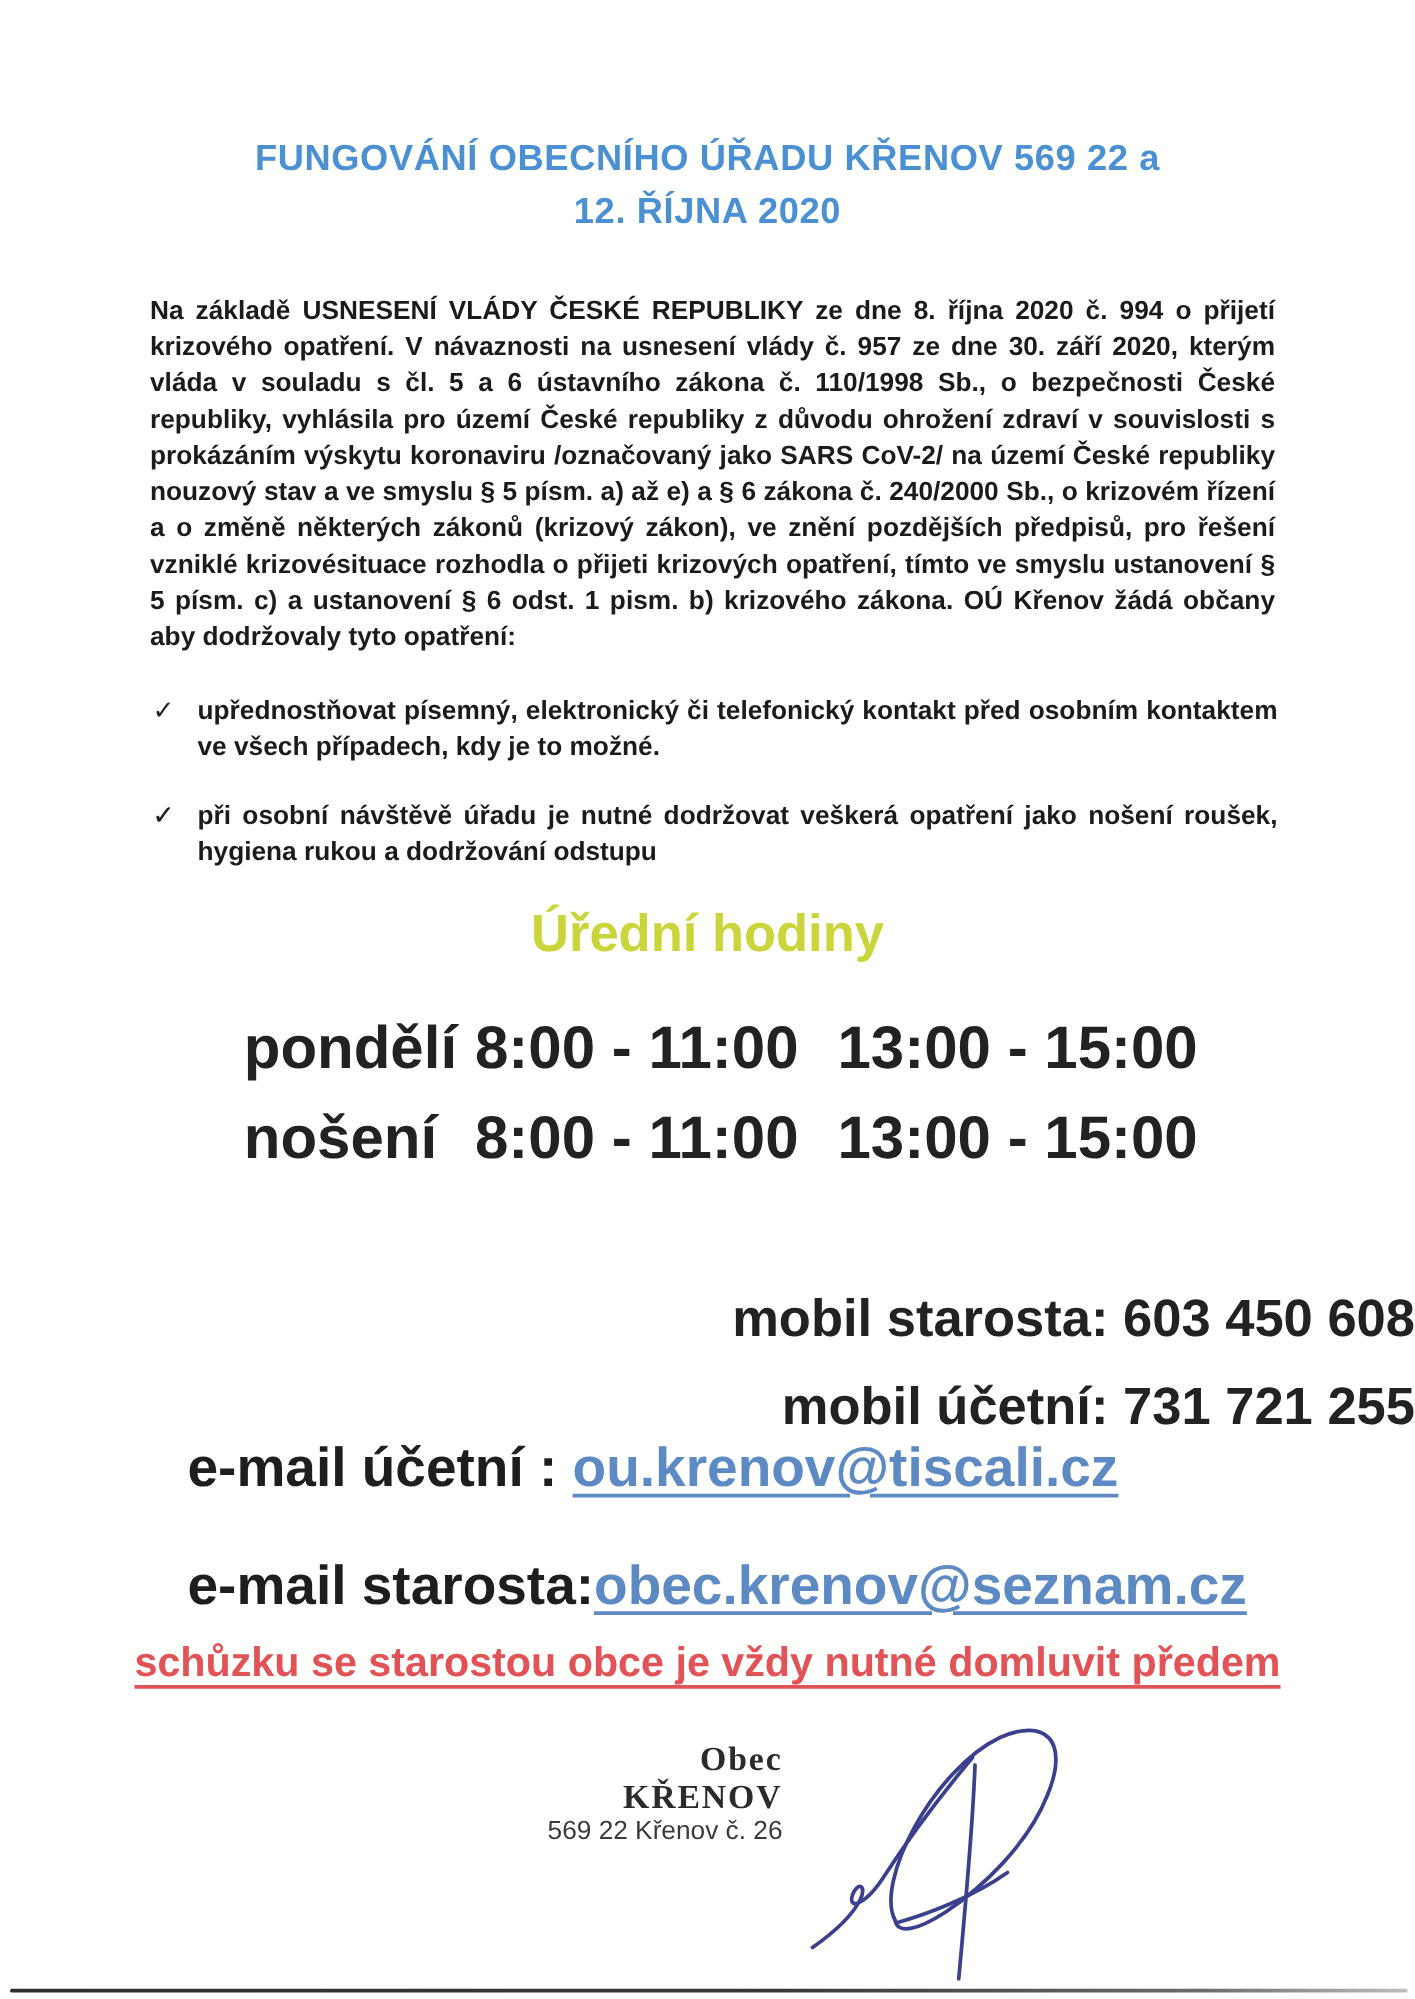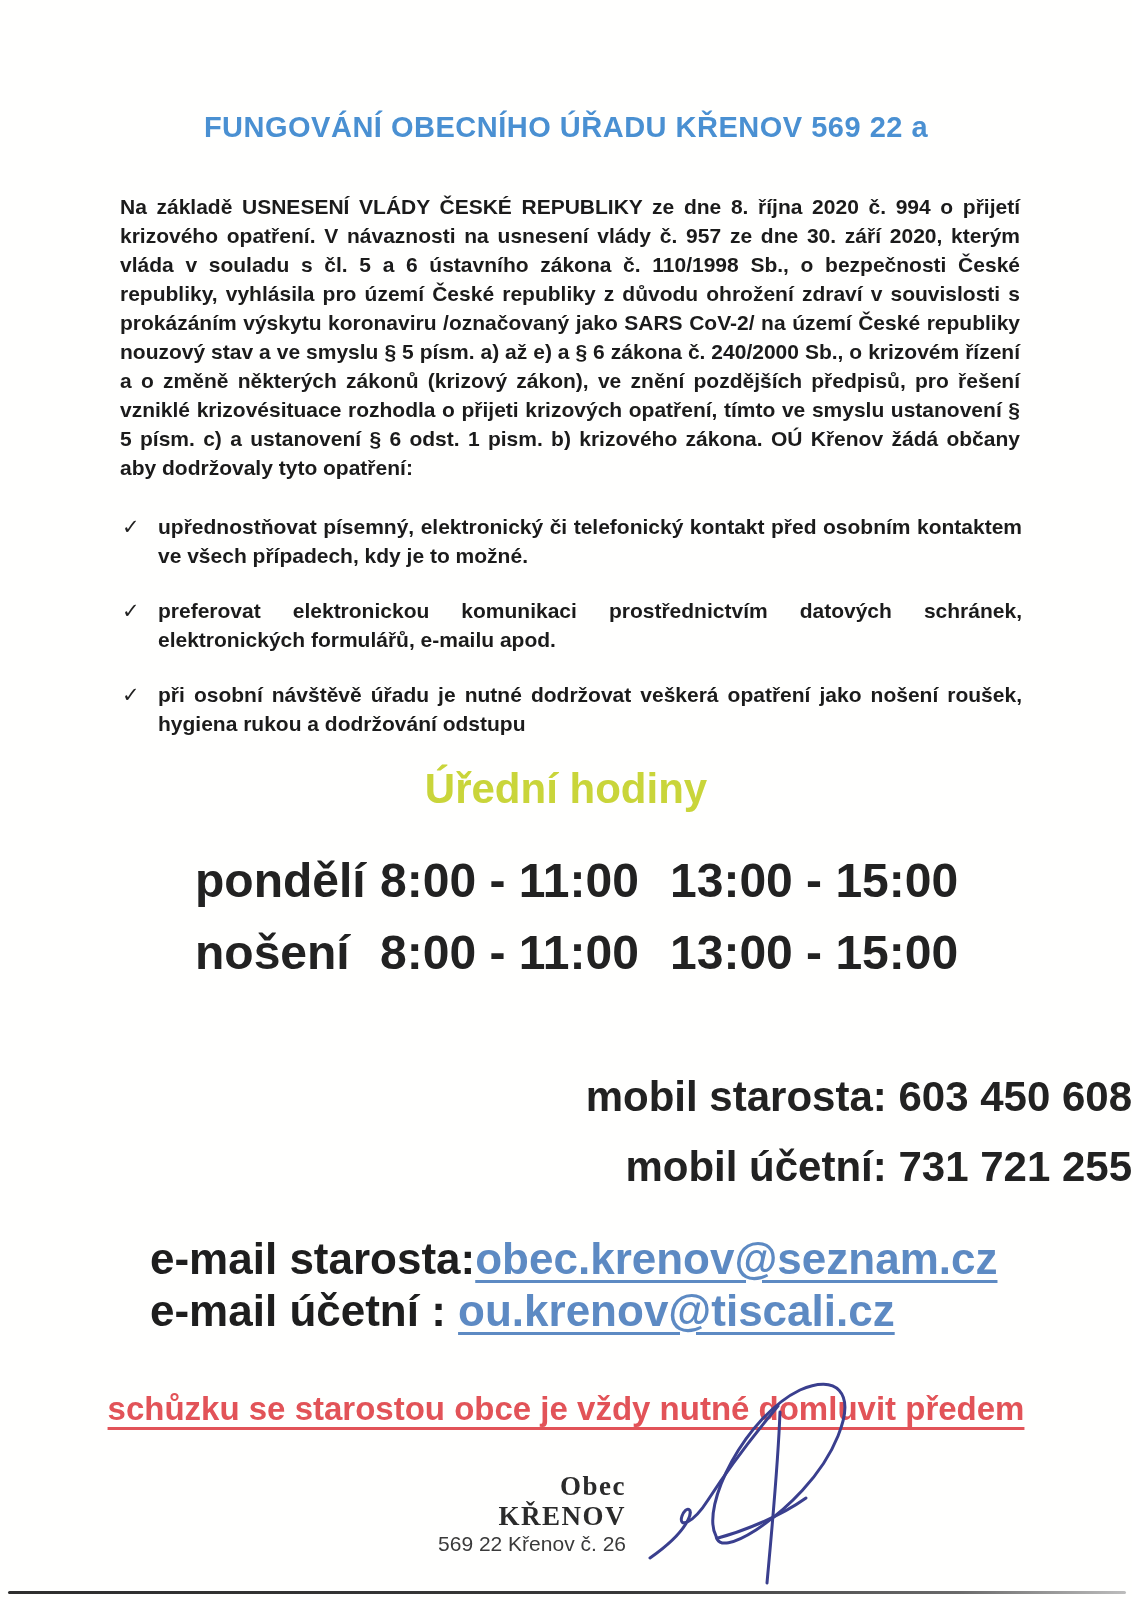--- a/index.html
+++ b/index.html
@@ -99,21 +99,21 @@
   .email-line.accountant{margin-top:2px;}
   .email-link{
     color:var(--link-blue);
     text-decoration:underline;
     text-decoration-thickness:3px;
     text-underline-offset:6px;
     cursor:pointer;
   }
   
   .notice{
-    margin-top:53px;
+    margin-top:16px;
     text-align:center;
     color:var(--notice-red);
     font-size:33px;
     line-height:40px;
     text-decoration:underline;
     text-decoration-thickness:3px;
     text-underline-offset:7px;
   }
   
   .stamp{
@@ -156,32 +156,32 @@
     border-radius:2px;
   }
 </style>
 </head>
 <body>
 
 <div class="page">
 
   <div class="title">
     <div>FUNGOVÁNÍ OBECNÍHO ÚŘADU KŘENOV 569 22 a</div>
+    <div>12. ŘÍJNA 2020</div>
   </div>
 
   <p class="intro">Na základě USNESENÍ VLÁDY ČESKÉ REPUBLIKY ze dne 8. října 2020 č. 994 o přijetí krizového opatření. V návaznosti na usnesení vlády č. 957 ze dne 30. září 2020, kterým vláda v souladu s čl. 5 a 6 ústavního zákona č. 110/1998 Sb., o bezpečnosti České republiky, vyhlásila pro území České republiky z důvodu ohrožení zdraví v souvislosti s prokázáním výskytu koronaviru /označovaný jako SARS CoV-2/ na území České republiky nouzový stav a ve smyslu § 5 písm. a) až e) a § 6 zákona č. 240/2000 Sb., o krizovém řízení a o změně některých zákonů (krizový zákon), ve znění pozdějších předpisů, pro řešení vzniklé krizovésituace rozhodla o přijeti krizových opatření, tímto ve smyslu ustanovení § 5 písm. c) a ustanovení § 6 odst. 1 pism. b) krizového zákona. OÚ Křenov žádá občany aby dodržovaly tyto opatření:</p>
 
   <ul class="measures">
     <li>
       <span class="check">✓</span>
       <span>upřednostňovat písemný, elektronický či telefonický kontakt před osobním kontaktem ve všech případech, kdy je to možné.</span>
     </li>
     <li>
       <span class="check">✓</span>
-      <span>preferovat elektronickou komunikaci prostřednictvím datových schránek, elektronických formulářů, e-mailu apod.</span>
     </li>
     <li>
       <span class="check">✓</span>
       <span>při osobní návštěvě úřadu je nutné dodržovat veškerá opatření jako nošení roušek, hygiena rukou a dodržování odstupu</span>
     </li>
   </ul>
 
   <div class="hours-heading">Úřední hodiny</div>
 
   <div class="hours-row first">
@@ -191,25 +191,25 @@
   </div>
   <div class="hours-row second">
     <span>nošení</span>
     <span>8:00 - 11:00</span>
     <span>13:00 - 15:00</span>
   </div>
 
   <div class="mobile-line mayor">mobil starosta: 603 450 608</div>
   <div class="mobile-line accountant">mobil účetní: 731 721 255</div>
 
+  <div class="email-line accountant">
+    <span>e-mail účetní : </span><a class="email-link">ou.krenov@tiscali.cz</a>
+  </div>
   <div class="email-line mayor">
     <span>e-mail starosta:</span><a class="email-link">obec.krenov@seznam.cz</a>
-  </div>
-  <div class="email-line accountant">
-    <span>e-mail účetní : </span><a class="email-link">ou.krenov@tiscali.cz</a>
   </div>
 
   <div class="notice">schůzku se starostou obce je vždy nutné domluvit předem</div>
 
   <div class="stamp">
     <div class="stamp-name">Obec KŘENOV</div>
     <div class="stamp-address">569 22 Křenov č. 26</div>
 
   </div>
 

